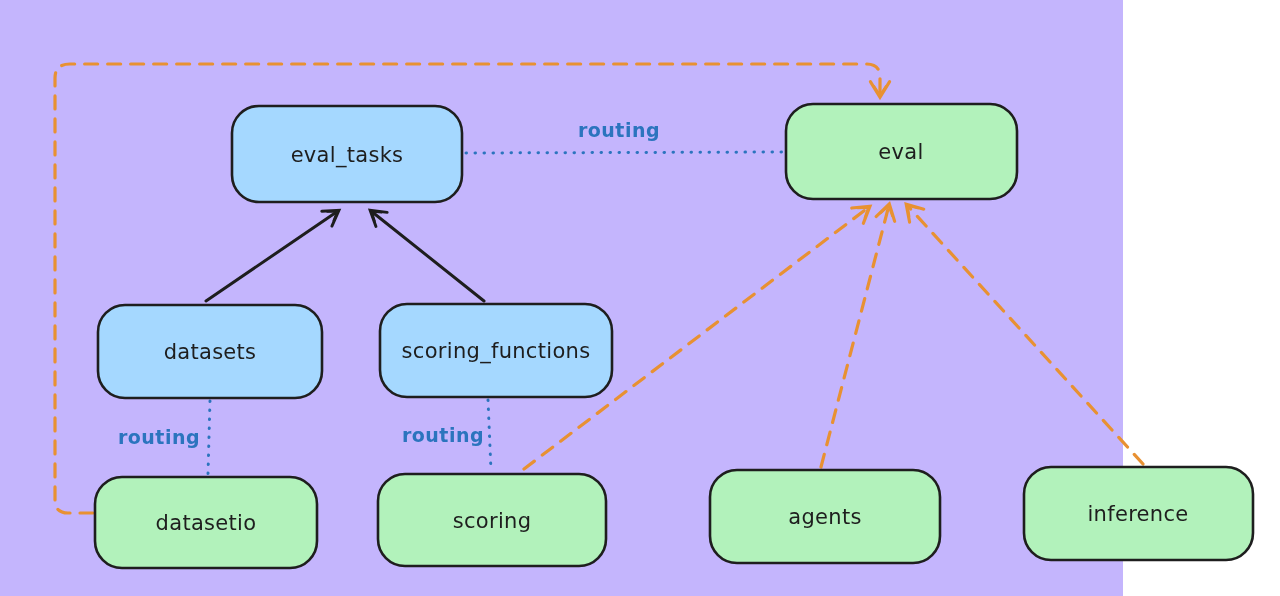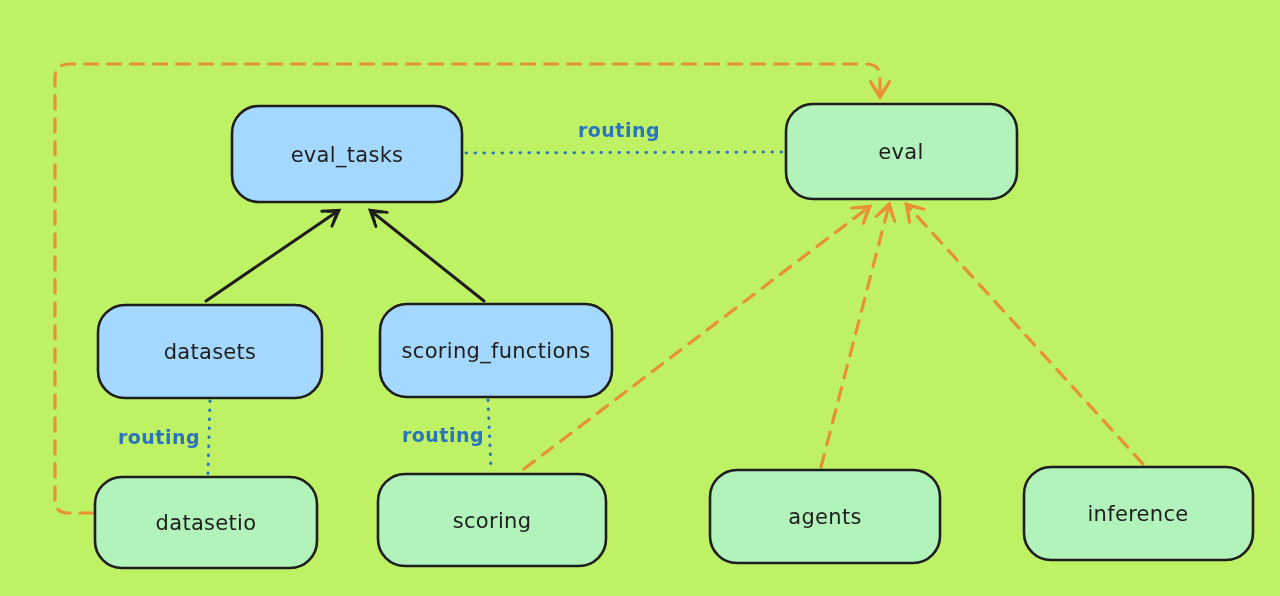--- a/index.html
+++ b/index.html
@@ -6,23 +6,23 @@
     margin: 0;
     padding: 0;
     background: #ffffff;
     width: 1280px;
     height: 596px;
     overflow: hidden;
     font-family: "DejaVu Sans", sans-serif;
   }
   .canvas-wrap {
     position: relative;
-    width: 1280px;
+    width: 1123px;
     height: 596px;
-    background: #bef264;
+    background: #c4b5fd;
   }
   svg { display: block; }
   .node-rect {
     stroke: #1e1e1e;
     stroke-width: 2.6;
   }
   .node-blue  { fill: #a5d8ff; }
   .node-green { fill: #b2f2bb; }
   .node-label {
     font-family: "DejaVu Sans", sans-serif;

